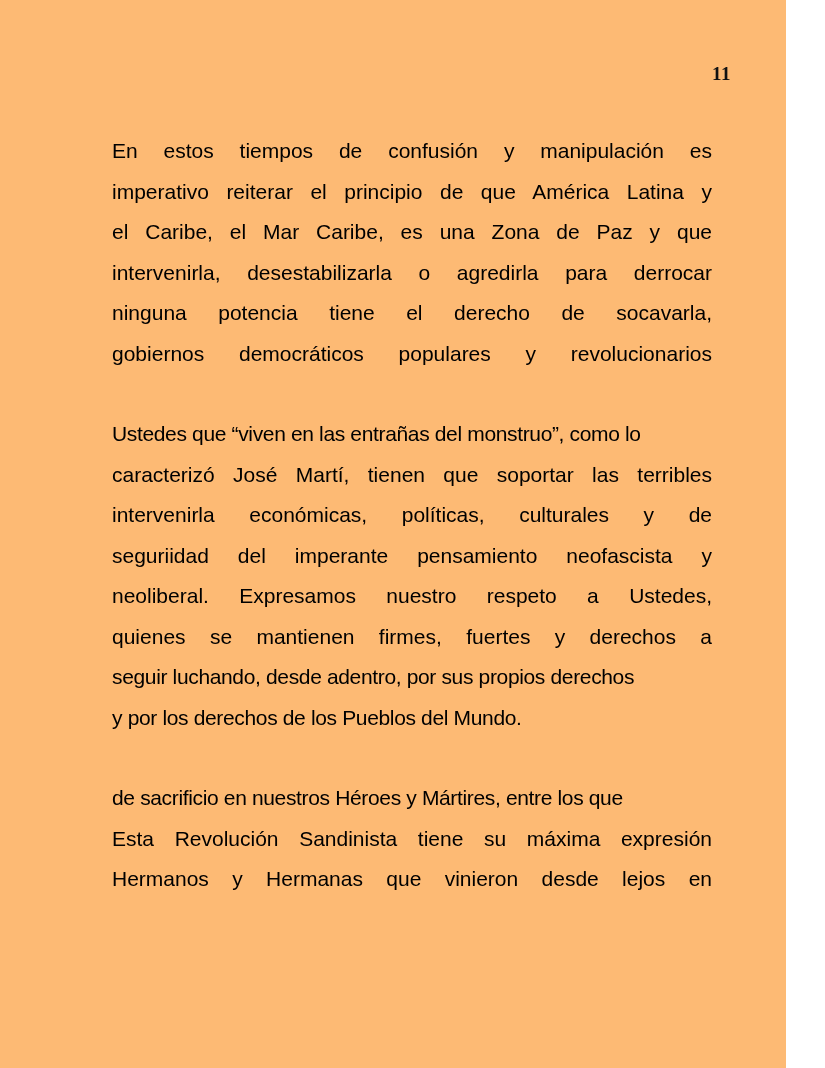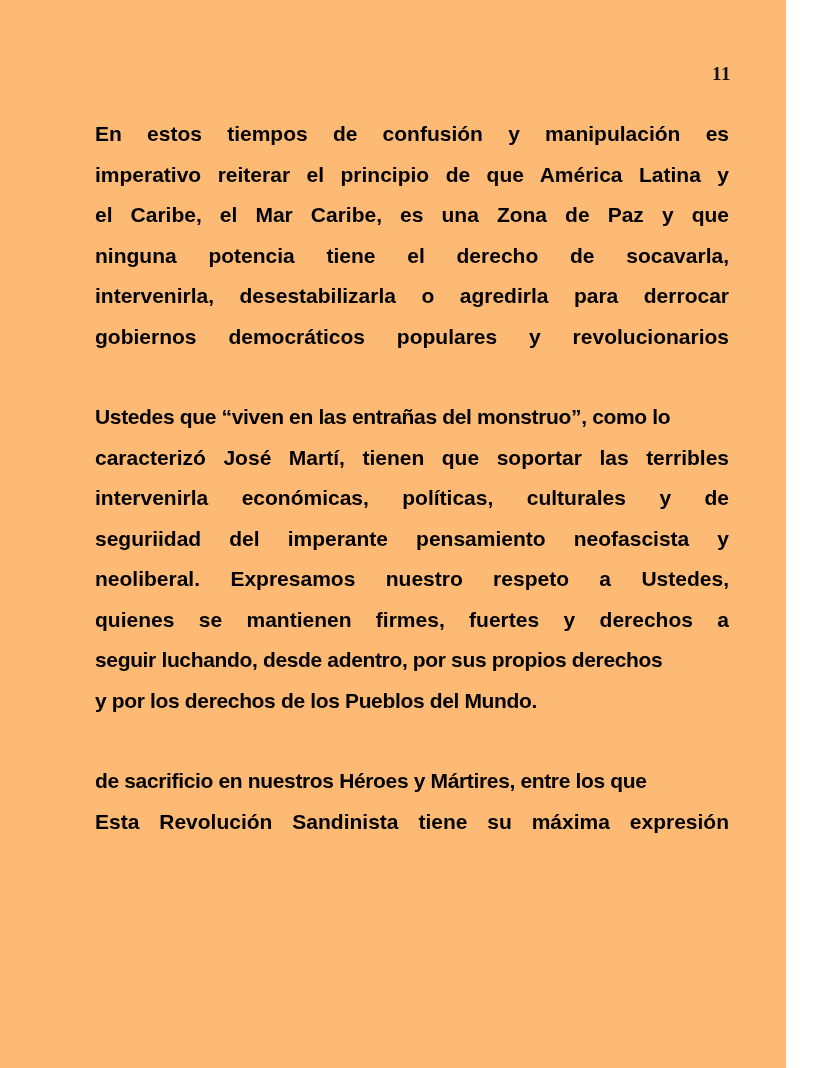--- a/index.html
+++ b/index.html
@@ -36,25 +36,25 @@
   
   .body-column {
     position: absolute;
     left: 95px;
     top: 114px;
     width: 634px;
   }
 
   .para {
     font-family: "Liberation Sans", "DejaVu Sans", sans-serif;
-    font-weight: bold;
+    font-weight: normal;
     font-size: 21px;
     line-height: 40.5px;
     color: #000000;
-    margin: 0;
+    margin: 17px;
     text-align: justify;
     -webkit-font-smoothing: none;
   }
 
   .para + .para {
     margin-top: 40px;
   }
 
   
   .tline {
@@ -80,35 +80,36 @@
 <div class="page">
 
   <div class="page-number">11</div>
 
   <div class="body-column">
 
     <p class="para">
       <span class="tline">En estos tiempos de confusión y manipulación es</span>
       <span class="tline">imperativo reiterar el principio de que América Latina y</span>
       <span class="tline">el Caribe, el Mar Caribe, es una Zona de Paz y que</span>
+      <span class="tline">intervenirla, desestabilizarla o agredirla para derrocar</span>
       <span class="tline">ninguna potencia tiene el derecho de socavarla,</span>
-      <span class="tline">intervenirla, desestabilizarla o agredirla para derrocar</span>
       <span class="tline">gobiernos democráticos populares y revolucionarios</span>
     </p>
 
     <p class="para">
       <span class="tline flush tight">Ustedes que “viven en las entrañas del monstruo”, como lo</span>
       <span class="tline">caracterizó José Martí, tienen que soportar las terribles</span>
       <span class="tline">intervenirla económicas, políticas, culturales y de</span>
       <span class="tline">seguriidad del imperante pensamiento neofascista y</span>
       <span class="tline">neoliberal. Expresamos nuestro respeto a Ustedes,</span>
       <span class="tline">quienes se mantienen firmes, fuertes y derechos a</span>
       <span class="tline flush tight">seguir luchando, desde adentro, por sus propios derechos</span>
       <span class="tline flush tight">y por los derechos de los Pueblos del Mundo.</span>
     </p>
 
     <p class="para">
       <span class="tline flush tight">de sacrificio en nuestros Héroes y Mártires, entre los que</span>
       <span class="tline">Esta Revolución Sandinista tiene su máxima expresión</span>
+      <span class="tline">Hermanos y Hermanas que vinieron desde lejos en</span>
     </p>
 
   </div>
 </div>
 
 </body></html>

